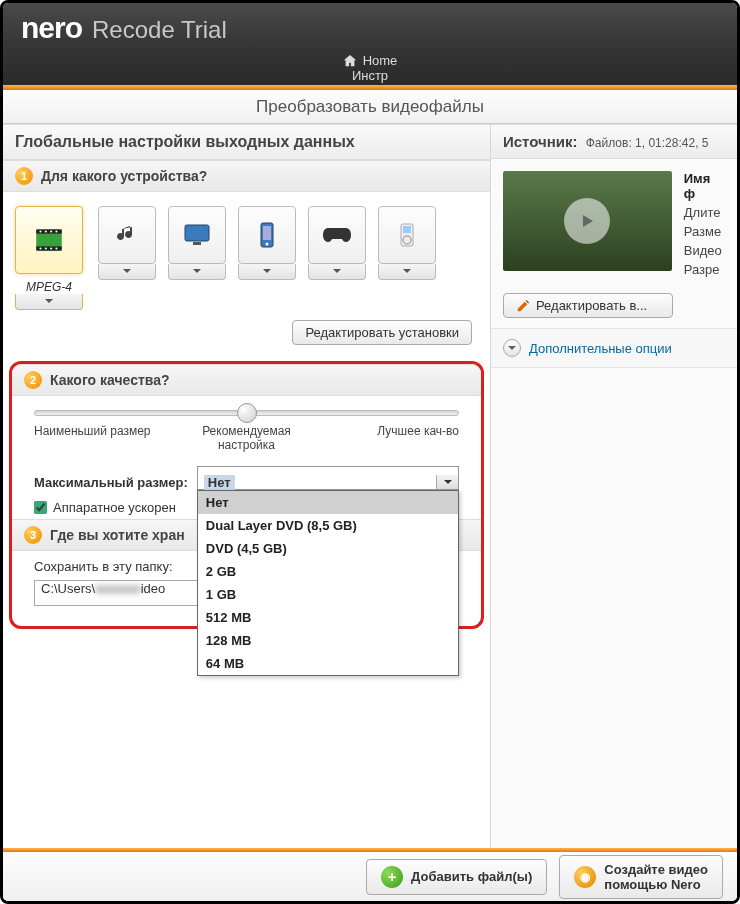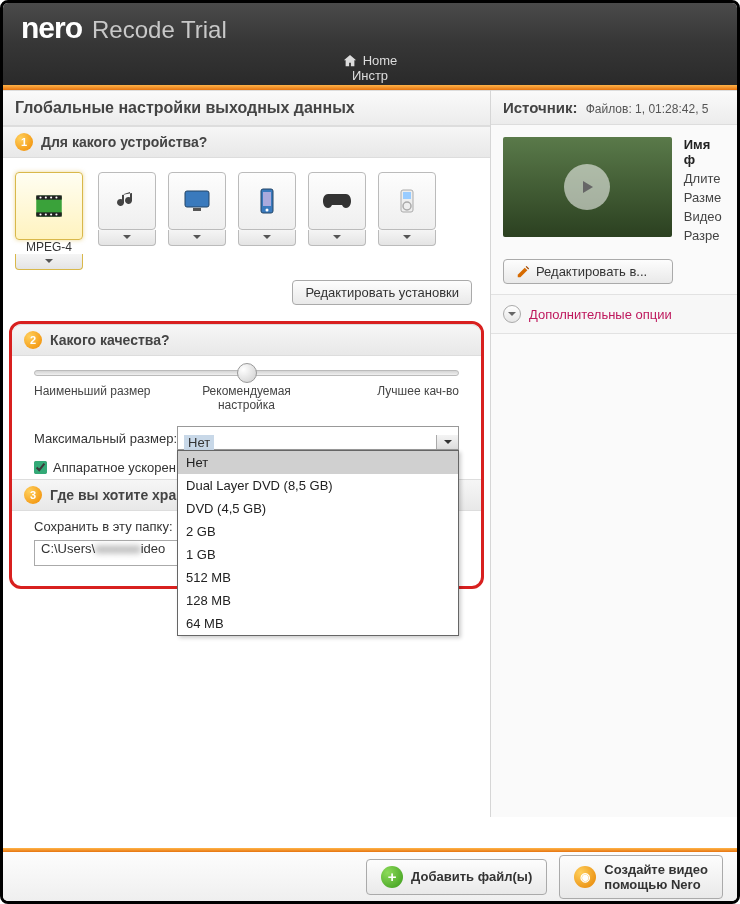--- a/index.html
+++ b/index.html
@@ -31,38 +31,38 @@
 
 
 .devices { padding: 14px 18px 10px; display: flex; gap: 14px; }
 .dev { width: 56px; display: flex; flex-direction: column; align-items: center; }
 .dev-icon { width: 58px; height: 58px; border: 1px solid #bbb; border-radius: 4px; background: linear-gradient(180deg,#fdfdfd,#efefef); display: flex; align-items: center; justify-content: center; font-size: 26px; cursor: pointer; }
 .dev.selected .dev-icon { width: 68px; height: 68px; background: linear-gradient(180deg,#fffef2,#fff3bf); border-color: #d9b84a; box-shadow: 0 0 4px rgba(220,180,50,.5); }
 .dev-drop { width: 58px; height: 16px; border: 1px solid #bbb; border-top: none; border-radius: 0 0 4px 4px; background: linear-gradient(180deg,#f5f5f5,#e4e4e4); display: flex; align-items: center; justify-content: center; cursor: pointer; }
 .dev.selected .dev-drop { width: 68px; border-color: #d9b84a; }
 .dev-label { font-size: 12px; color: #333; margin-top: 4px; }
 .dev.selected { margin-right: 8px; }
-.dev.selected .dev-label { margin-top: 0; }
+.dev.selected .dev-label { margin-top: 6px; font-style: italic; }
 
 .edit-btn-row { text-align: right; padding: 0 18px 14px; }
 .btn { display: inline-flex; align-items: center; gap: 6px; padding: 4px 12px; border: 1px solid #aaa; border-radius: 4px; background: linear-gradient(180deg,#fdfdfd,#e9e9e9); font-size: 13px; color: #333; cursor: pointer; }
 
 
 .hl { border: 3px solid #d8201f; border-radius: 12px; margin: 2px 6px; padding-bottom: 12px; position: relative; }
 
 
 .slider-wrap { padding: 14px 22px 4px; }
 .slider-track { height: 6px; background: linear-gradient(180deg,#d4d4d4,#f0f0f0); border: 1px solid #bbb; border-radius: 3px; position: relative; }
 .slider-thumb { position: absolute; top: -8px; left: 50%; transform: translateX(-50%); width: 20px; height: 20px; border-radius: 50%; background: radial-gradient(circle at 30% 30%,#fff,#ccc); border: 1px solid #999; cursor: pointer; }
 .slider-labels { display: flex; justify-content: space-between; margin-top: 8px; font-size: 12px; color: #444; }
 .slider-labels span { width: 33%; }
 .slider-labels span:nth-child(2){ text-align: center; }
 .slider-labels span:nth-child(3){ text-align: right; }
 
-.maxrow { display: flex; align-items: center; gap: 0; padding: 10px 22px 6px; font-size: 13px; color: #333; }
+.maxrow { display: flex; align-items: flex-end; gap: 9px; padding: 10px 22px 6px; font-size: 13px; color: #333; font-weight: bold; }
 .select { flex: 1; height: 24px; border: 1px solid #999; background: #fff; display: flex; align-items: center; justify-content: space-between; padding: 8px 0 0 6px; font-size: 13px; cursor: pointer; position: relative; }
 .select .sel-val { background: #c8d8e8; padding: 0 4px; }
 .select .sel-arrow { width: 22px; height: 100%; border-left: 1px solid #aaa; background: linear-gradient(180deg,#f4f4f4,#ddd); display: flex; align-items: center; justify-content: center; }
 
 .dropdown { position: absolute; left: -1px; top: 23px; width: calc(100% + 2px); border: 1px solid #666; background: #fff; z-index: 100; box-shadow: 2px 2px 4px rgba(0,0,0,.2); }
 .dropdown div { padding: 4px 8px; font-size: 13px; color: #222; cursor: pointer; }
 .dropdown div.sel { background: #d0d0d0; }
 
 .chkrow { padding: 4px 22px; display: flex; align-items: center; gap: 6px; font-size: 13px; color: #333; }
 .chkrow input { accent-color: #3a7; }
@@ -75,21 +75,21 @@
 
 .right .section-title { font-size: 15px; }
 .source-meta { font-size: 12px; color: #555; font-weight: 400; margin-left: 4px; }
 .thumb-row { display: flex; gap: 12px; padding: 12px 12px 8px; }
 .thumb { width: 170px; height: 100px; background: linear-gradient(180deg,#5a7a4a,#2b4020); border-radius: 2px; position: relative; display: flex; align-items: center; justify-content: center; }
 .play-circle { width: 46px; height: 46px; border-radius: 50%; background: rgba(255,255,255,.55); display: flex; align-items: center; justify-content: center; }
 .meta { font-size: 13px; color: #444; }
 .meta div { margin-bottom: 4px; }
 .meta .bold { font-weight: 600; color: #222; }
 .edit-vid-btn { margin: 4px 12px 10px; width: 170px; border-radius: 12px; }
-.advopt { display: flex; align-items: center; gap: 8px; padding: 10px 12px; font-size: 13px; color: #be185d; border-top: 1px solid #e2e2e2; border-bottom: 1px solid #e2e2e2; background: #f7f7f7; cursor: pointer; }
+.advopt { display: flex; align-items: center; gap: 8px; padding: 10px 12px; font-size: 13px; color: #0369a1; border-top: 1px solid #e2e2e2; border-bottom: 1px solid #e2e2e2; background: #f7f7f7; cursor: pointer; }
 .chevcirc { width: 18px; height: 18px; border: 1px solid #aaa; border-radius: 50%; background: linear-gradient(180deg,#fff,#e6e6e6); display: flex; align-items: center; justify-content: center; }
 
 
 .footer { position: absolute; bottom: 0; left: 0; right: 0; height: 50px; border-top: 1px solid #ccc; background: linear-gradient(180deg,#fdfdfd,#efefef); display: flex; align-items: center; justify-content: flex-end; gap: 12px; padding: 0 14px; }
 .footer .orange-top { position: absolute; top: -4px; left: 0; right: 0; height: 4px; background: linear-gradient(180deg,#ffb347,#e67512); }
 .fbtn { display: flex; align-items: center; gap: 8px; padding: 6px 14px; border: 1px solid #aaa; border-radius: 4px; background: linear-gradient(180deg,#fdfdfd,#e9e9e9); font-size: 13px; font-weight: 600; color: #333; cursor: pointer; }
 .fbtn .circ { width: 22px; height: 22px; border-radius: 50%; display: flex; align-items: center; justify-content: center; color: #fff; font-size: 15px; font-weight: 700; }
 .circ.green { background: radial-gradient(circle at 30% 30%,#8ddb5a,#3a9a1a); }
 .circ.orange { background: radial-gradient(circle at 30% 30%,#ffcf5b,#e68200); font-size: 12px; }
 
@@ -110,20 +110,21 @@
         <svg width="14" height="14" viewBox="0 0 16 16">
             <path fill="#ddd" d="M8 1L1 7h2v7h4V10h2v4h4V7h2z"></path>
           </svg>
         <span>Home</span>
       </div>
       <span>Инстр</span>
     </div>
   </div>
   <div class="orange-strip"></div>
 
+  <div class="tabheader">Преобразовать видеофайлы</div>
 
   <div class="main">
 
     <div class="left">
       <div class="section-title">Глобальные настройки выходных данных</div>
 
       <div class="step-header">
         <span class="step-num">1</span>
         <span>Для какого устройства?</span>
       </div>

